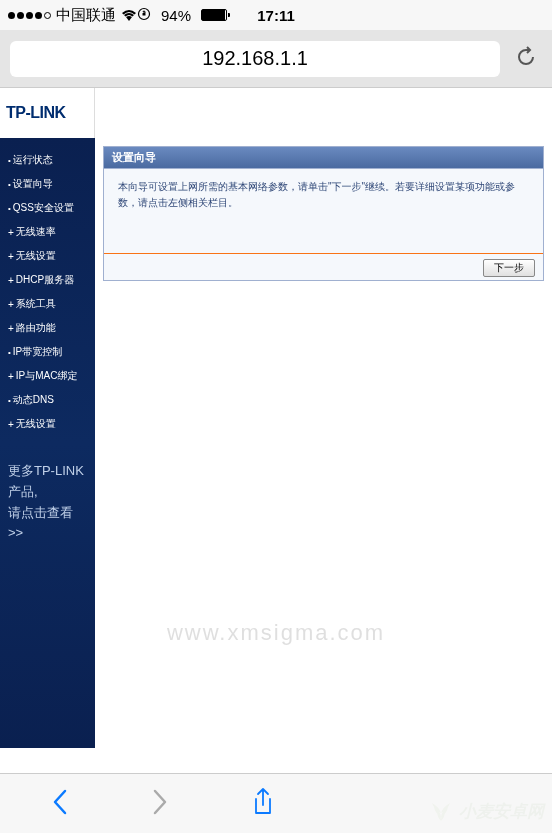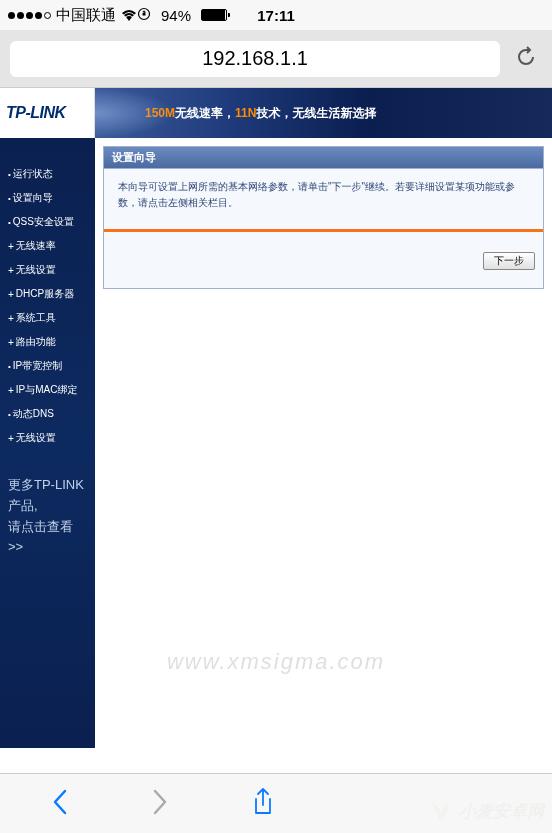--- a/index.html
+++ b/index.html
@@ -22,48 +22,48 @@
     
     .address-bar { height: 58px; background: #e5e5e5; border-bottom: 1px solid #ccc; display: flex; align-items: center; padding: 8px 10px; gap: 10px; }
     .url-field { flex: 1; background: #fff; border-radius: 6px; height: 36px; display: flex; align-items: center; justify-content: center; font-size: 20px; color: #000; }
     .refresh-btn svg { width: 24px; height: 24px; }
     .refresh-btn { background: none; border: none; padding: 4px; }
     
     
     .router-page { height: 660px; overflow: hidden; }
     .router-header { height: 50px; display: flex; align-items: center; }
     .logo-area { width: 95px; background: #fff; height: 100%; display: flex; align-items: center; border-right: 1px solid #ddd; }
-    .logo { font-weight: bold; font-size: 16px; color: #002d6f; font-style: italic; padding-left: 6px; letter-spacing: -0.5px; }
+    .logo { font-weight: bold; font-size: 16px; color: #002d6f; padding-left: 6px; letter-spacing: -0.5px; }
     .banner { flex: 1; height: 100%; background: linear-gradient(90deg, #3a5a9a 0%, #1e3a7a 30%, #0a1e4f 60%, #152a5a 100%); display: flex; align-items: center; padding-left: 50px; font-size: 12px; color: #fff; font-weight: bold; position: relative; overflow: hidden; }
     .banner::before { content:''; position:absolute; left:0; top:0; bottom:0; width:80px; background: radial-gradient(ellipse at left center, rgba(150,180,230,0.6) 0%, transparent 70%); }
     .banner .orange { color: #ff8c00; }
     
     .router-body { display: flex; height: 610px; }
-    .sidebar { width: 95px; background: linear-gradient(180deg, #0a2050 0%, #0d2a60 50%, #0a2050 100%); padding-top: 24px; }
+    .sidebar { width: 95px; background: linear-gradient(180deg, #0a2050 0%, #0d2a60 50%, #0a2050 100%); padding-top: 10px; }
     .nav-item { color: #fff; font-size: 10px; padding: 5px 8px; cursor: pointer; display: flex; align-items: center; gap: 2px; }
     .nav-item::before { content: '•'; font-size: 8px; }
     .nav-item.plus::before { content: '+'; font-size: 10px; }
     .sidebar-foot { color: #c0d0e8; font-size: 13px; padding: 10px 8px; margin-top: 15px; line-height: 1.6; }
     
     .content { flex: 1; background: #fff; padding: 8px; }
     .panel { border: 1px solid #a0b0d0; background: #f5f8fc; }
     .panel-title { background: linear-gradient(180deg, #6a8ac0 0%, #4a6aa0 100%); color: #fff; font-size: 11px; padding: 3px 8px; border-bottom: 1px solid #a0b0d0; font-weight: bold; }
     .panel-body { padding: 10px 14px 8px; font-size: 10px; color: #304878; line-height: 1.6; min-height: 60px; }
-    .panel-foot { padding: 18px 8px; text-align: right; border-top: 3px solid #f97316; }
+    .panel-foot { padding: 3px 8px; text-align: right; border-top: 1px solid #f97316; margin-top: 24px; }
     .next-btn { font-size: 10px; padding: 1px 10px; border: 1px solid #888; background: linear-gradient(180deg,#fff,#e0e0e0); border-radius: 2px; cursor: pointer; }
     
     
     .toolbar { position: absolute; bottom: 0; left: 0; right: 0; height: 60px; background: rgba(247,247,247,0.95); border-top: 1px solid #ccc; display: flex; align-items: center; justify-content: space-around; padding: 0 20px 0 10px; }
     .tb-btn { background: none; border: none; padding: 8px; }
     .tb-back svg { width: 16px; height: 26px; stroke: #0b7aff; }
     .tb-fwd svg { width: 16px; height: 26px; stroke: #aaa; }
     .share-btn svg { width: 22px; height: 30px; stroke: #0b7aff; }
     
     
-    .wm1 { position: absolute; top: 649px; left: 50%; transform: translateX(-50%); font-size: 22px; color: rgba(150,150,150,0.3); font-weight: 300; letter-spacing: 2px; pointer-events: none; font-style: italic; }
+    .wm1 { position: absolute; top: 620px; left: 50%; transform: translateX(-50%); font-size: 22px; color: rgba(150,150,150,0.3); font-weight: 300; letter-spacing: 2px; pointer-events: none; }
     .wm2 { position: absolute; bottom: 8px; right: 8px; display: flex; align-items: center; gap: 4px; font-size: 17px; color: #5a8a3a; font-weight: bold; font-style: italic; pointer-events: none; }
     .wm2-icon { width: 28px; height: 28px; }
   </style>
 </head>
 <body>
 
 <div class="status-bar">
   <div class="status-left">
     <div class="signal-dots">
       <span class="dot"></span>
@@ -103,26 +103,20 @@
     <svg viewBox="0 0 24 24">
         <path d="M19 12 A7 7 0 1 1 12 5 L15 5 M13 2 L16 5 L13 8" fill="none" stroke="#555" stroke-width="2"></path>
       </svg>
   </button>
 </div>
 
 <div class="router-page">
   <div class="router-header">
     <div class="logo-area">
       <span class="logo">TP-LINK</span>
-    </div>
-    <div class="banner">
-      <span class="orange">150M</span>
-      <span>无线速率，</span>
-      <span class="orange">11N</span>
-      <span>技术，无线生活新选择</span>
     </div>
   </div>
   <div class="router-body">
     <div class="sidebar">
       <div id="nav-container">
           <div class="nav-item">运行状态</div>
           <div class="nav-item">设置向导</div>
           <div class="nav-item">QSS安全设置</div>
           <div class="nav-item plus">无线速率</div>
           <div class="nav-item plus">无线设置</div>

